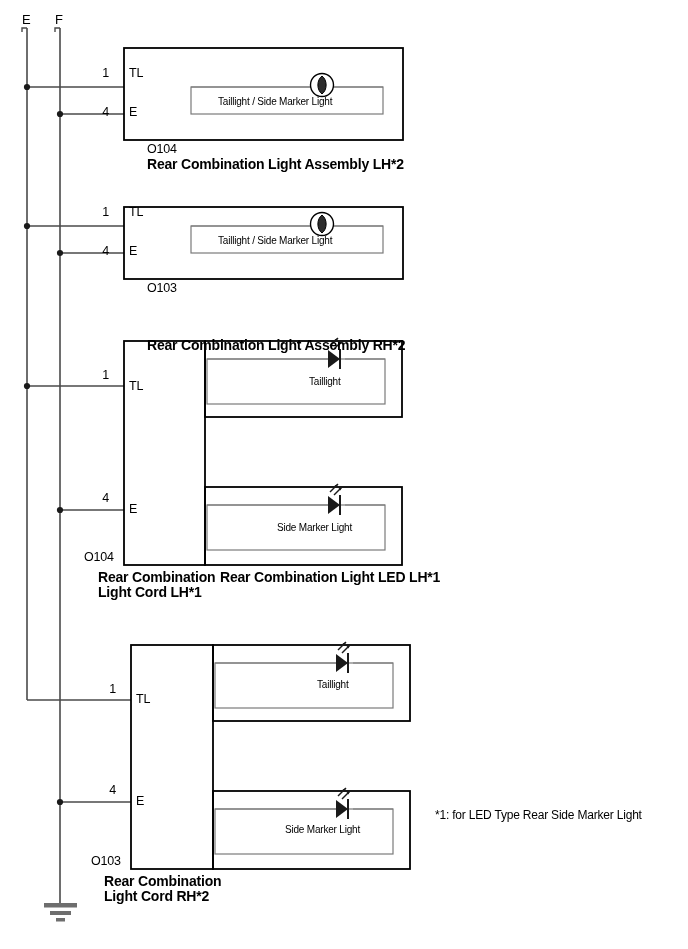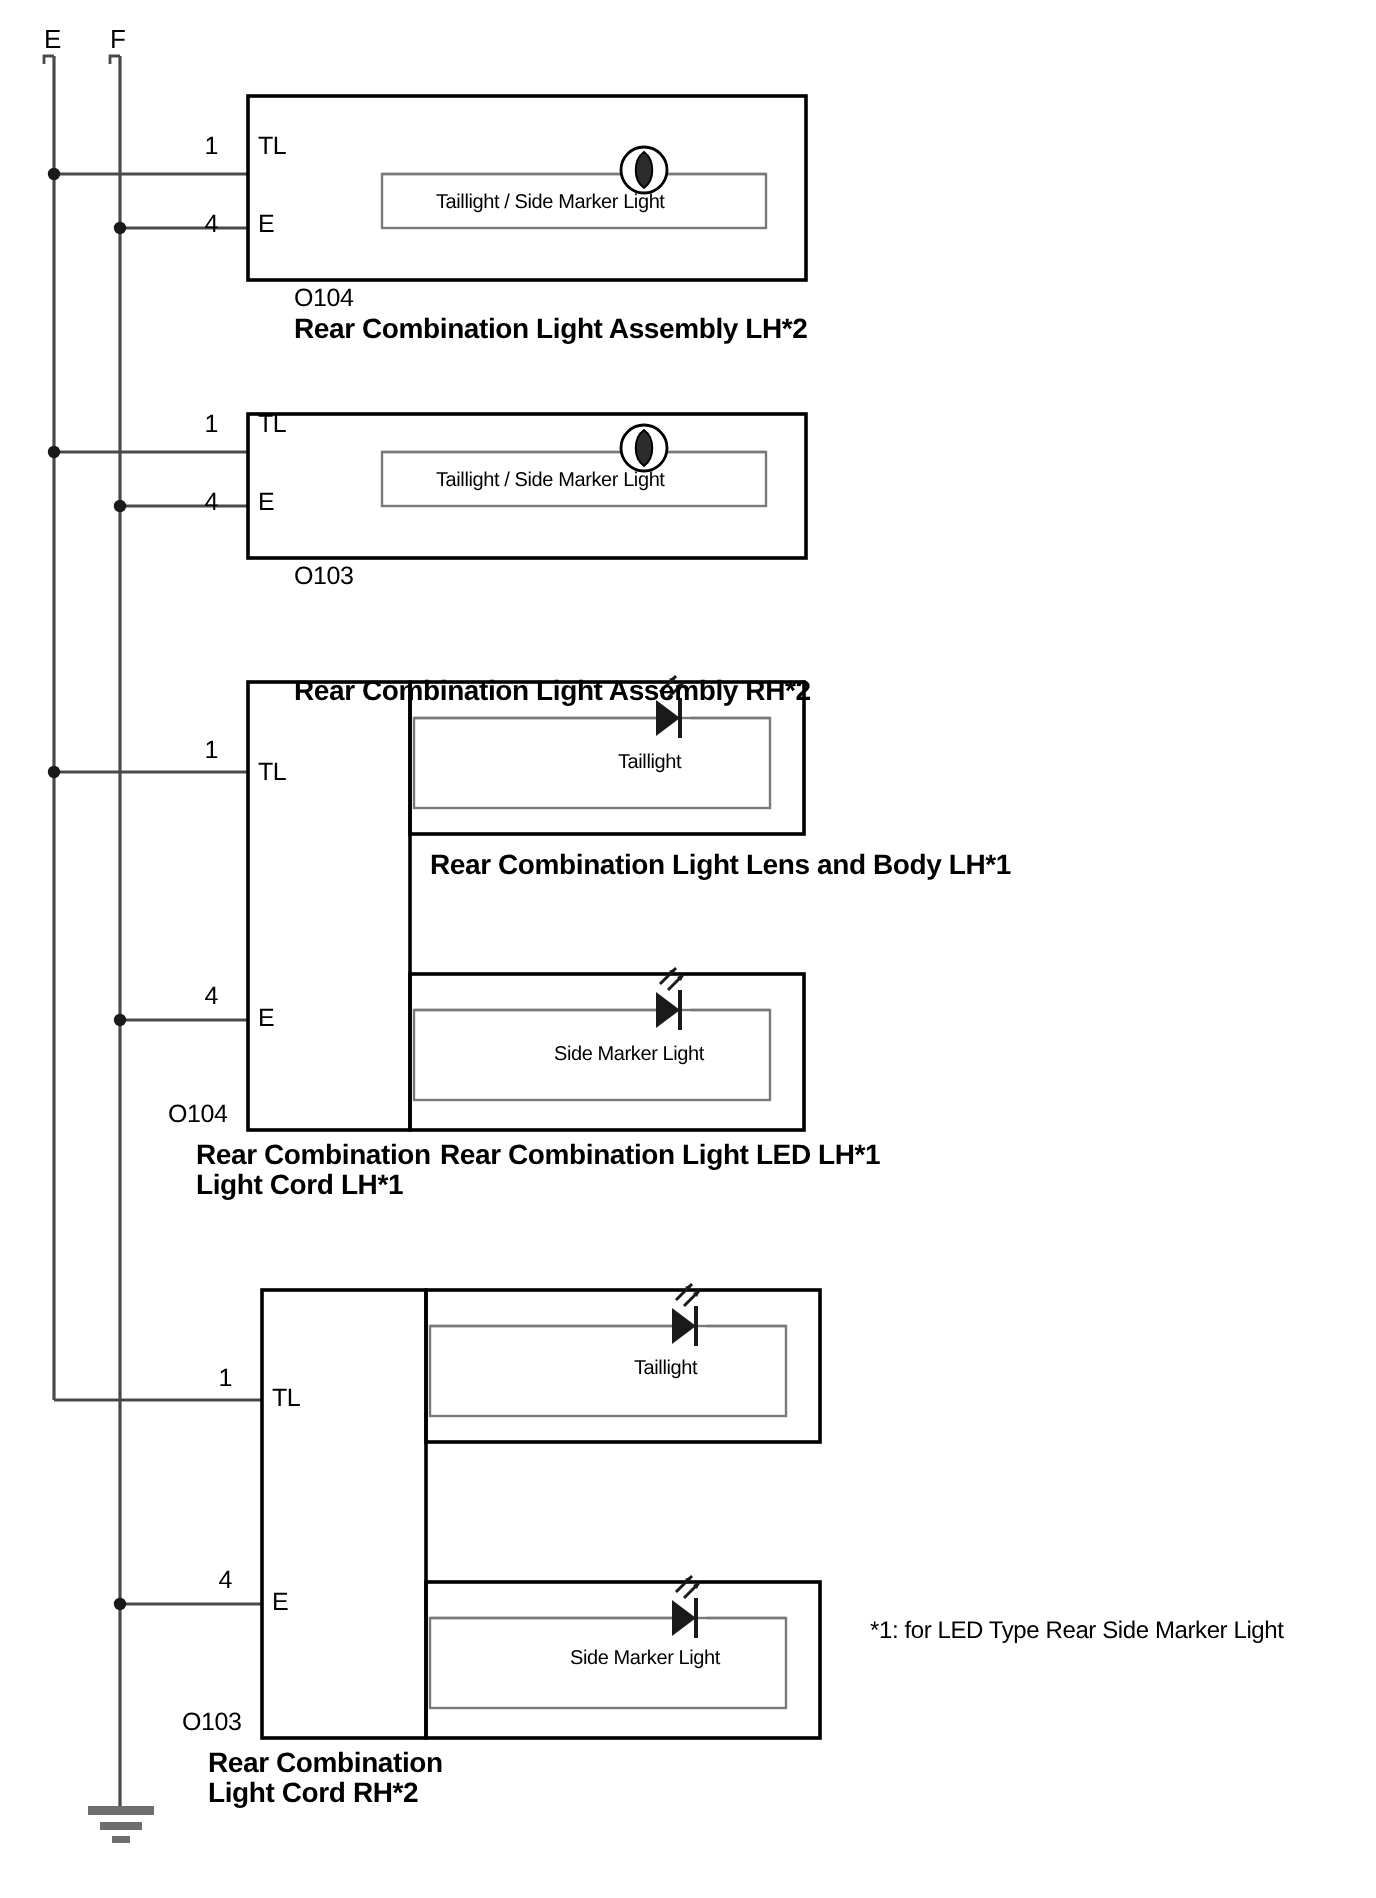--- a/index.html
+++ b/index.html
@@ -196,21 +196,20 @@
   <div class="lbl lbl-term" style="left:129px; top:244px;">E</div>
   <div class="lbl lbl-inner" style="left:218px; top:233px;">Taillight / Side Marker Light</div>
   <div class="lbl lbl-conn" style="left:147px; top:281px;">O103</div>
   <div class="lbl lbl-caption" style="left:147px; top:296px;margin-top:42px;">Rear Combination Light Assembly RH*2</div>
 
   <div class="lbl lbl-pin" style="left:94px; top:368px; width:15px;">1</div>
   <div class="lbl lbl-term" style="left:129px; top:379px;">TL</div>
   <div class="lbl lbl-pin" style="left:94px; top:491px; width:15px;">4</div>
   <div class="lbl lbl-term" style="left:129px; top:502px;">E</div>
   <div class="lbl lbl-inner" style="left:309px; top:374px;">Taillight</div>
-  <div class="lbl lbl-caption" style="left:215px; top:425px;">Rear Combination Light Lens and Body LH*1</div>
   <div class="lbl lbl-inner" style="left:277px; top:520px;">Side Marker Light</div>
   <div class="lbl lbl-conn" style="left:84px; top:550px;">O104</div>
   <div class="lbl lbl-caption" style="left:98px; top:570px;">Rear Combination</div>
   <div class="lbl lbl-caption" style="left:98px; top:585px;">Light Cord LH*1</div>
   <div class="lbl lbl-caption" style="left:220px; top:570px;">Rear Combination Light LED LH*1</div>
 
   <div class="lbl lbl-pin" style="left:101px; top:682px; width:15px;">1</div>
   <div class="lbl lbl-term" style="left:136px; top:692px;">TL</div>
   <div class="lbl lbl-pin" style="left:101px; top:783px; width:15px;">4</div>
   <div class="lbl lbl-term" style="left:136px; top:794px;">E</div>

